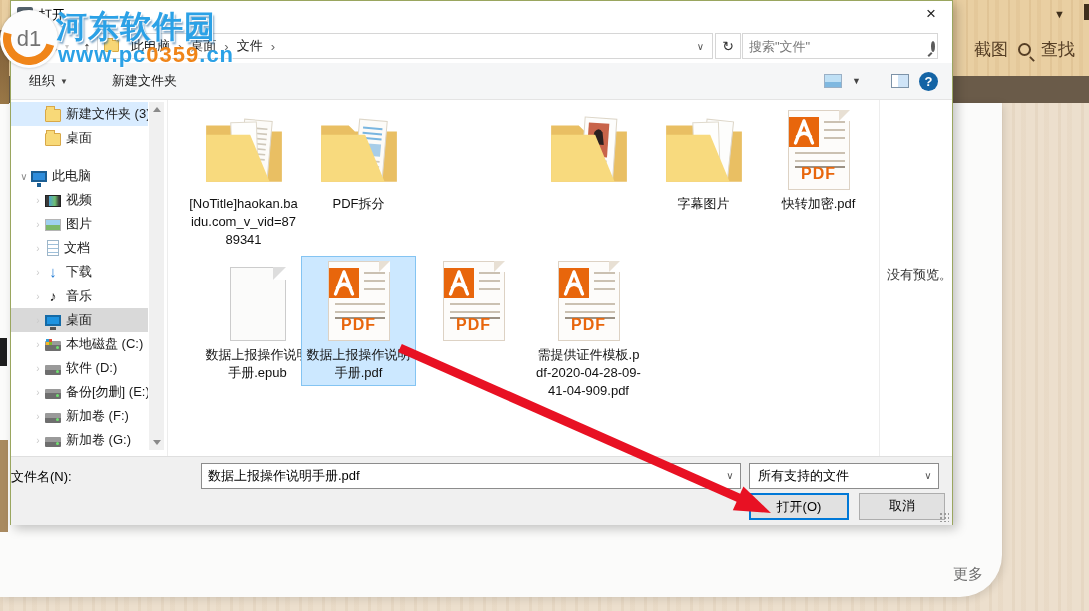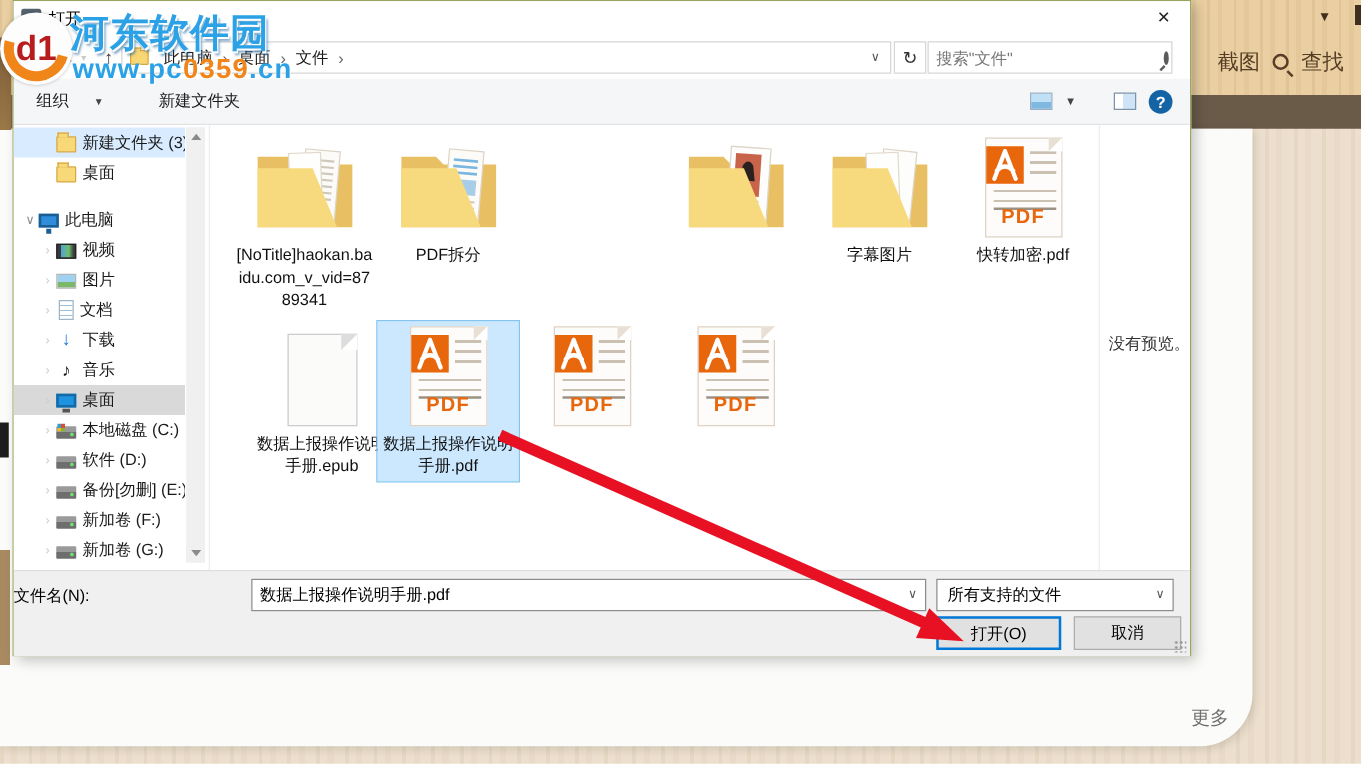--- a/index.html
+++ b/index.html
@@ -58,21 +58,21 @@
   .searchbox { position:absolute; left:731px; top:4px; width:196px; height:26px; border:1px solid #d6d6d6;
     background:#fff; display:flex; align-items:center; }
   .searchbox input { border:none; outline:none; flex:1; font-size:13px; color:#333; padding:0 6px;
     font-family:inherit; background:transparent; }
   .searchbox input::placeholder { color:#777; }
   .search-mag { width:11px; height:11px; border:2px solid #5b5b5b; border-radius:50%; position:relative; margin-right:10px; }
   .search-mag::after { content:""; position:absolute; width:2px; height:5px; background:#5b5b5b; left:-4px; top:9px; transform:rotate(45deg); }
 
   .cmdbar { position:absolute; left:0; top:62px; width:100%; height:37px; background:#f5f6f7; border-bottom:1px solid #e4e4e4;
     display:flex; align-items:center; font-size:13px; color:#1a1a1a; }
-  .cmd-item { padding:0 10px; display:flex; align-items:center; gap:20px; }
+  .cmd-item { padding:0 10px; display:flex; align-items:center; gap:5px; }
   .cmd-item .dd { font-size:8px; color:#444; }
   .cmd-right { margin-left:auto; display:flex; align-items:center; gap:10px; padding-right:14px; }
   .ico-thumb { width:18px; height:14px; border:1px solid #9ab0c6; background:linear-gradient(180deg,#bfe0f5 55%,#7fb8e0 55%); }
   .ico-pane { width:18px; height:14px; border:1px solid #7d93a8; background:linear-gradient(90deg,#fff 40%,#cfe4f7 40%); }
   .help-btn { width:19px; height:19px; border-radius:50%; background:#1464a5; color:#fff; font-size:13px;
     text-align:center; line-height:19px; font-weight:bold; }
   .dd-small { font-size:9px; color:#444; }
 
   .content { position:absolute; left:0; top:99px; width:100%; height:356px; background:#fff; }
 
@@ -157,21 +157,21 @@
   .folder-svg { width:86px; height:80px; }
 
   
   .arrow-overlay { position:absolute; left:0; top:0; z-index:20; pointer-events:none; }
   .watermark { position:absolute; left:0; top:6px; z-index:30; pointer-events:none; }
   .wm-logo { position:absolute; left:0; top:4px; width:58px; height:58px; border-radius:50%;
     background:#fdfdfd; box-shadow:0 0 3px rgba(0,0,0,.25); overflow:hidden; }
   .wm-logo .arc { position:absolute; left:3px; top:3px; width:52px; height:52px; border-radius:50%;
     border:8px solid transparent; border-left-color:#f08519; border-bottom-color:#f08519; transform:rotate(-30deg); }
   .wm-logo .glyph { position:absolute; left:0; top:0; width:100%; height:100%; display:flex; align-items:center;
-    justify-content:center; color:#b91c1c; font-weight:bold; font-size:28px; }
+    justify-content:center; color:#737373; font-weight:normal; font-size:22px; }
   .wm-name { position:absolute; left:56px; top:0; font-size:31px; font-weight:900; color:#2ba1e6;
     letter-spacing:1px; text-shadow:1px 1px 0 #fff, 2px 3px 2px rgba(16,90,150,.55); white-space:nowrap; }
   .wm-url { position:absolute; left:58px; top:36px; font-size:22px; font-weight:900; color:#2ba1e6;
     letter-spacing:1px; text-shadow:1px 1px 0 rgba(255,255,255,.8); white-space:nowrap; }
   .wm-url .dg { color:#f08519; }
 </style>
 </head>
 <body>
 
 <div class="top-wood"></div>
@@ -434,20 +434,21 @@
           <div class="pdf-page">
             <div class="pdf-sq"><svg viewBox="0 0 30 30" width="30" height="30">
                   <path d="M15 4 L6.5 26 M15 4 L23.5 26 M8.5 19.5 Q15 13 21.5 19.5" stroke="#fff" stroke-width="3.4" fill="none" stroke-linecap="round"></path>
                 </svg></div>
             <div class="plines"></div>
               <div class="plines2"></div>
               <div class="pdf-rule"></div>
             <div class="pdf-word">PDF</div>
           </div>
         </div>
+        <div class="tile-label">需提供证件模板.pdf-2020-04-28-09-41-04-909.pdf</div>
       </div>
     </div>
 
     <div class="pv-sep"></div>
     <div class="preview-text">没有预览。</div>
   </div>
 
   <div class="footer">
     <div class="fn-label">文件名(N):</div>
     <div class="fn-box">

